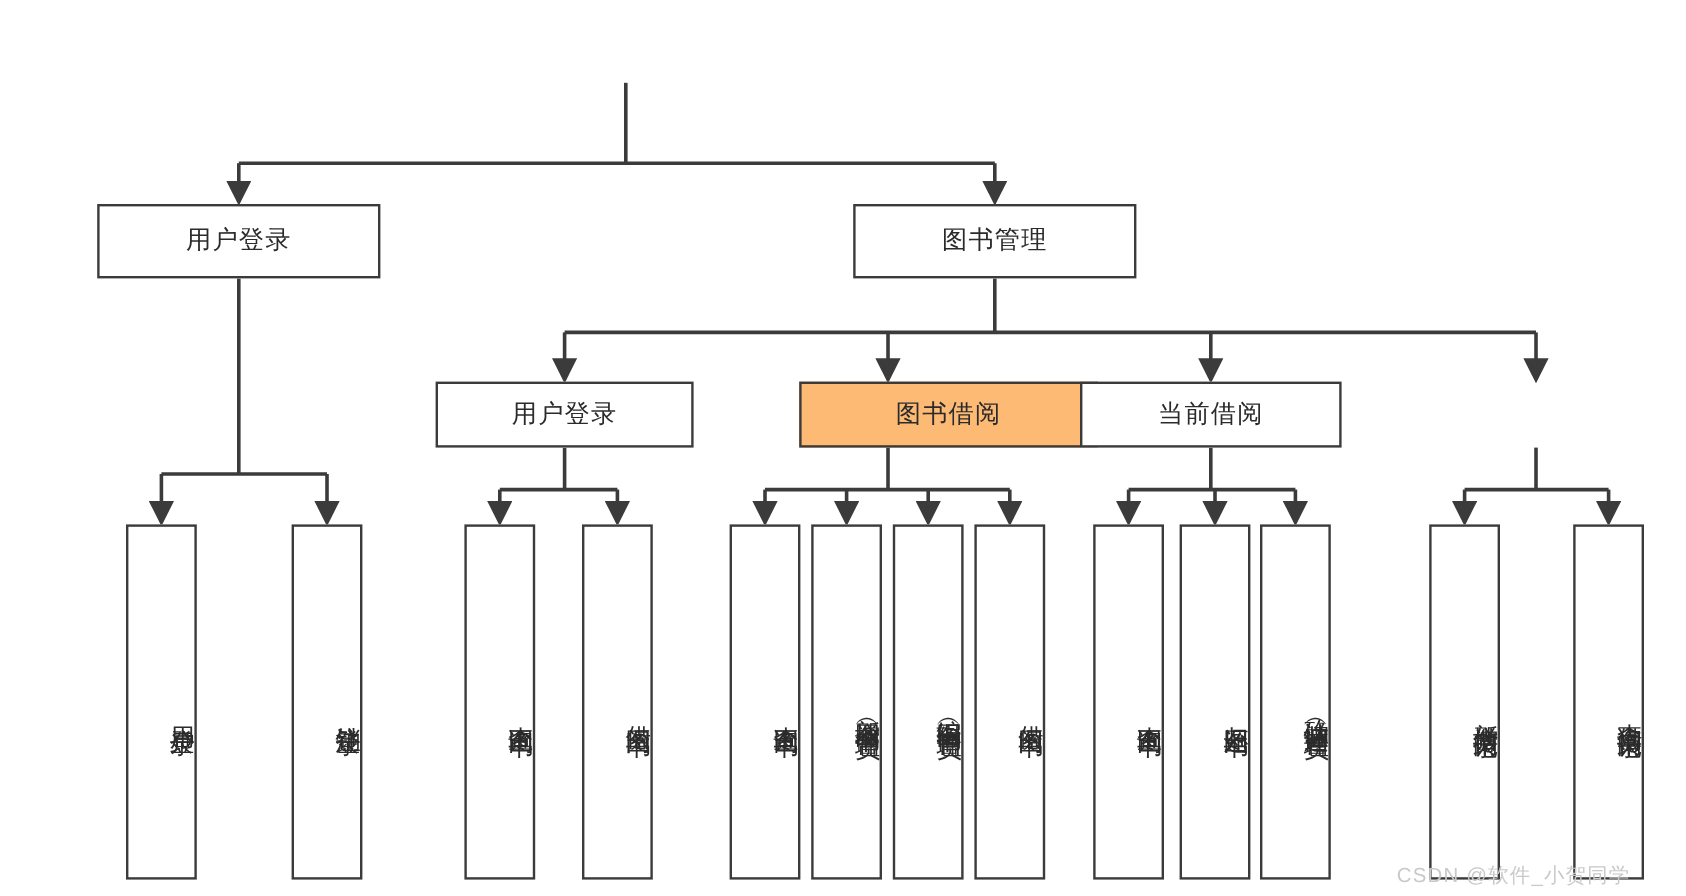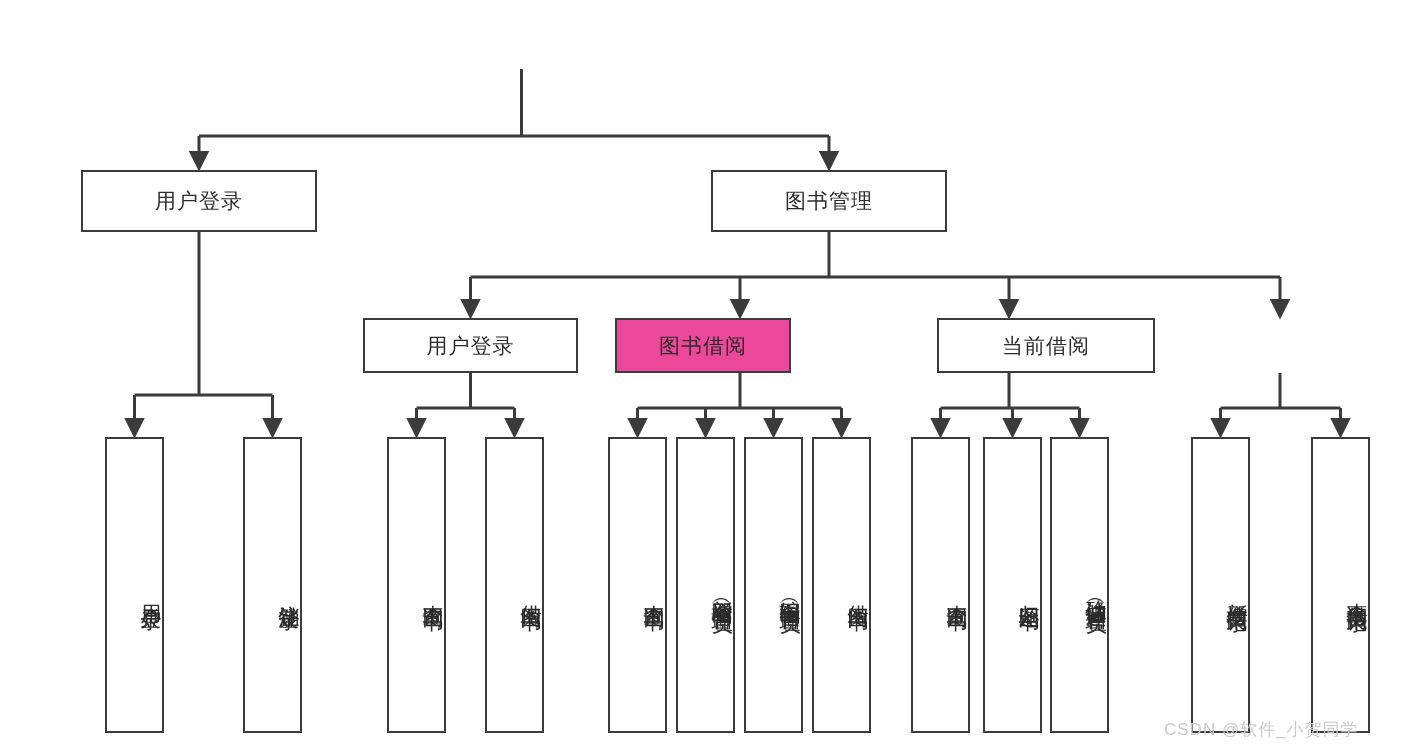--- a/index.html
+++ b/index.html
@@ -117,24 +117,24 @@
   <div class="node h" id="n-l2-0" style="left: 81px; top: 170px; width: 236px; height: 62px; border-color: rgb(59, 59, 59); background: rgb(255, 255, 255); color: rgb(43, 43, 43);">
       <span>用户登录</span>
     </div>
   <div class="node h" id="n-l2-1" style="left: 711px; top: 170px; width: 236px; height: 62px; border-color: rgb(59, 59, 59); background: rgb(255, 255, 255); color: rgb(43, 43, 43);">
       <span>图书管理</span>
     </div>
 
   <div class="node h" id="n-l3-0" style="left: 363px; top: 318px; width: 215px; height: 55px; border-color: rgb(59, 59, 59); background: rgb(255, 255, 255); color: rgb(43, 43, 43);">
       <span>用户登录</span>
     </div>
-  <div class="node h" id="n-l3-1" style="left: 615px; top: 318px; width: 176px; height: 55px; border-color: rgb(59, 59, 59); background: #ec4899; color: rgb(43, 43, 43);">
+  <div class="node h" id="n-l3-1" style="left: 666px; top: 318px; width: 249px; height: 55px; border-color: rgb(59, 59, 59); background: #fdba74; color: rgb(43, 43, 43);">
       <span>图书借阅</span>
     </div>
-  <div class="node h" id="n-l3-2" style="left: 900px; top: 318px; width: 218px; height: 55px; border-color: rgb(59, 59, 59); background: rgb(255, 255, 255); color: rgb(43, 43, 43); margin-left: 37px;">
+  <div class="node h" id="n-l3-2" style="left: 900px; top: 318px; width: 218px; height: 55px; border-color: rgb(59, 59, 59); background: rgb(255, 255, 255); color: rgb(43, 43, 43);">
       <span>当前借阅</span>
     </div>
 
   <div class="node v" id="n-lf-0" style="left: 105px; top: 437px; width: 59px; height: 296px; border-color: rgb(59, 59, 59); background: rgb(255, 255, 255); color: rgb(43, 43, 43);">
       <span class="vtext">用户登录</span>
     </div>
   <div class="node v" id="n-lf-1" style="left: 243px; top: 437px; width: 59px; height: 296px; border-color: rgb(59, 59, 59); background: rgb(255, 255, 255); color: rgb(43, 43, 43);">
       <span class="vtext">注销登录</span>
     </div>
   <div class="node v" id="n-lf-2" style="left: 387px; top: 437px; width: 59px; height: 296px; border-color: rgb(59, 59, 59); background: rgb(255, 255, 255); color: rgb(43, 43, 43);">

